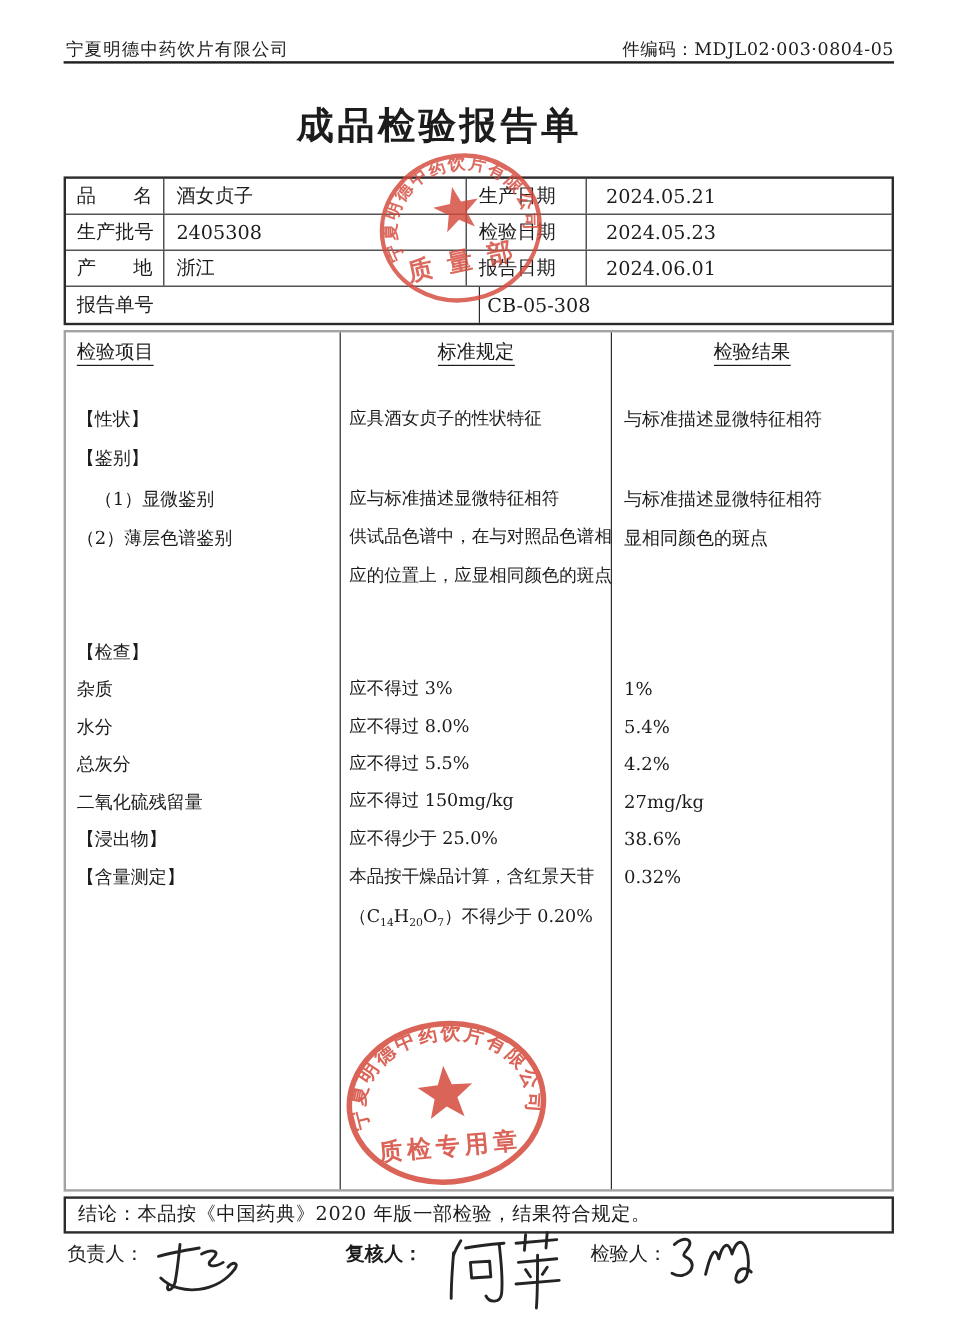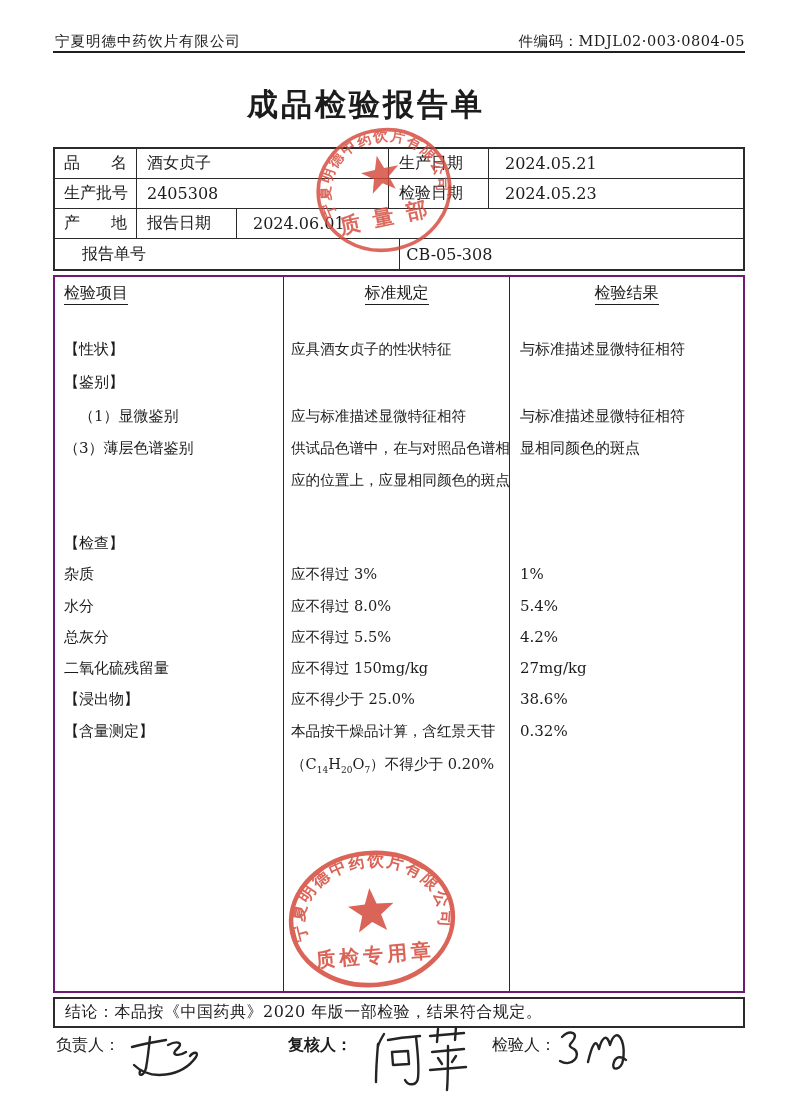--- a/index.html
+++ b/index.html
@@ -17,24 +17,24 @@
   
   #info-table{left:53px;top:147px;width:692px;height:124px;border:2px solid #2b2b2b;box-sizing:border-box;}
   .irow{display:flex;width:100%;height:30px;box-sizing:border-box;border-bottom:1.5px solid #2b2b2b;}
   .irow:last-child{border-bottom:none;}
   .icell{box-sizing:border-box;display:flex;align-items:center;font-size:16px;overflow:hidden;}
   .icell.bdr{border-right:1.5px solid #2b2b2b;}
   .icell.lbl{width:82px;padding:0 9px;justify-content:space-between;}
   .icell.val{width:252px;padding-left:10px;}
   .icell.dlbl{width:100px;padding-left:10px;text-align:center;}
   .icell.dval{width:254px;padding-left:16px;}
-  .icell.lbl4{width:356px;padding-left:27px;}
+  .icell.lbl4{width:356px;padding-left:9px;}
   .icell.val4{width:354px;padding-left:6px;}
   
-  #main-table{left:53px;top:275px;width:692px;height:718px;border:2px solid #701a75;box-sizing:border-box;display:flex;}
+  #main-table{left:53px;top:275px;width:692px;height:718px;border:2px solid #a3a3a3;box-sizing:border-box;display:flex;}
   .mcol{position:relative;height:100%;box-sizing:border-box;}
   .mcol.c0{width:229px;border-right:1.5px solid #2b2b2b;}
   .mcol.c1{width:226px;border-right:1.5px solid #2b2b2b;}
   .mcol.c2{width:233px;}
   .mhead{position:absolute;top:6px;height:20px;font-size:16px;}
   .mhead.left{left:9px;}
   .mhead.center{left:0;width:100%;text-align:center;}
   .mhead span{border-bottom:1px solid #1c1c1c;padding-bottom:2px;}
   .mline{position:absolute;height:20px;line-height:20px;font-size:15px;white-space:nowrap;}
   .mcol.c1 .mline{font-size:14.6px;}
@@ -77,36 +77,37 @@
       </div>
       <div class="icell val bdr">2405308</div>
       <div class="icell dlbl bdr">检验日期</div>
       <div class="icell dval">2024.05.23</div>
     </div>
     <div class="irow">
       <div class="icell lbl bdr">
         <span>产</span>
         <span>地</span>
       </div>
+      <div class="icell val bdr">浙江</div>
       <div class="icell dlbl bdr">报告日期</div>
       <div class="icell dval">2024.06.01</div>
     </div>
     <div class="irow">
       <div class="icell lbl4 bdr">报告单号</div>
       <div class="icell val4">CB-05-308</div>
     </div>
   </div>
 
 <div class="abs" id="main-table">
   <div class="mcol c0" id="mt-col0">
       <div class="mhead left"><span>检验项目</span></div>
       <div class="mline" style="top: 62px; left: 9px;">【性状】</div>
       <div class="mline" style="top: 95px; left: 9px;">【鉴别】</div>
       <div class="mline" style="top: 129px; left: 9px; margin-left: 15px;">（1）显微鉴别</div>
-      <div class="mline" style="top: 161px; left: 9px;">（3）薄层色谱鉴别</div>
+      <div class="mline" style="top: 161px; left: 9px;">（2）薄层色谱鉴别</div>
       <div class="mline" style="top: 256px; left: 9px;">【检查】</div>
       <div class="mline" style="top: 287px; left: 9px;">杂质</div>
       <div class="mline" style="top: 319px; left: 9px;">水分</div>
       <div class="mline" style="top: 350px; left: 9px;">总灰分</div>
       <div class="mline" style="top: 381px; left: 9px;">二氧化硫残留量</div>
       <div class="mline" style="top: 412px; left: 9px;">【浸出物】</div>
       <div class="mline" style="top: 444px; left: 9px;">【含量测定】</div>
     </div>
   <div class="mcol c1" id="mt-col1">
       <div class="mhead center"><span>标准规定</span></div>

